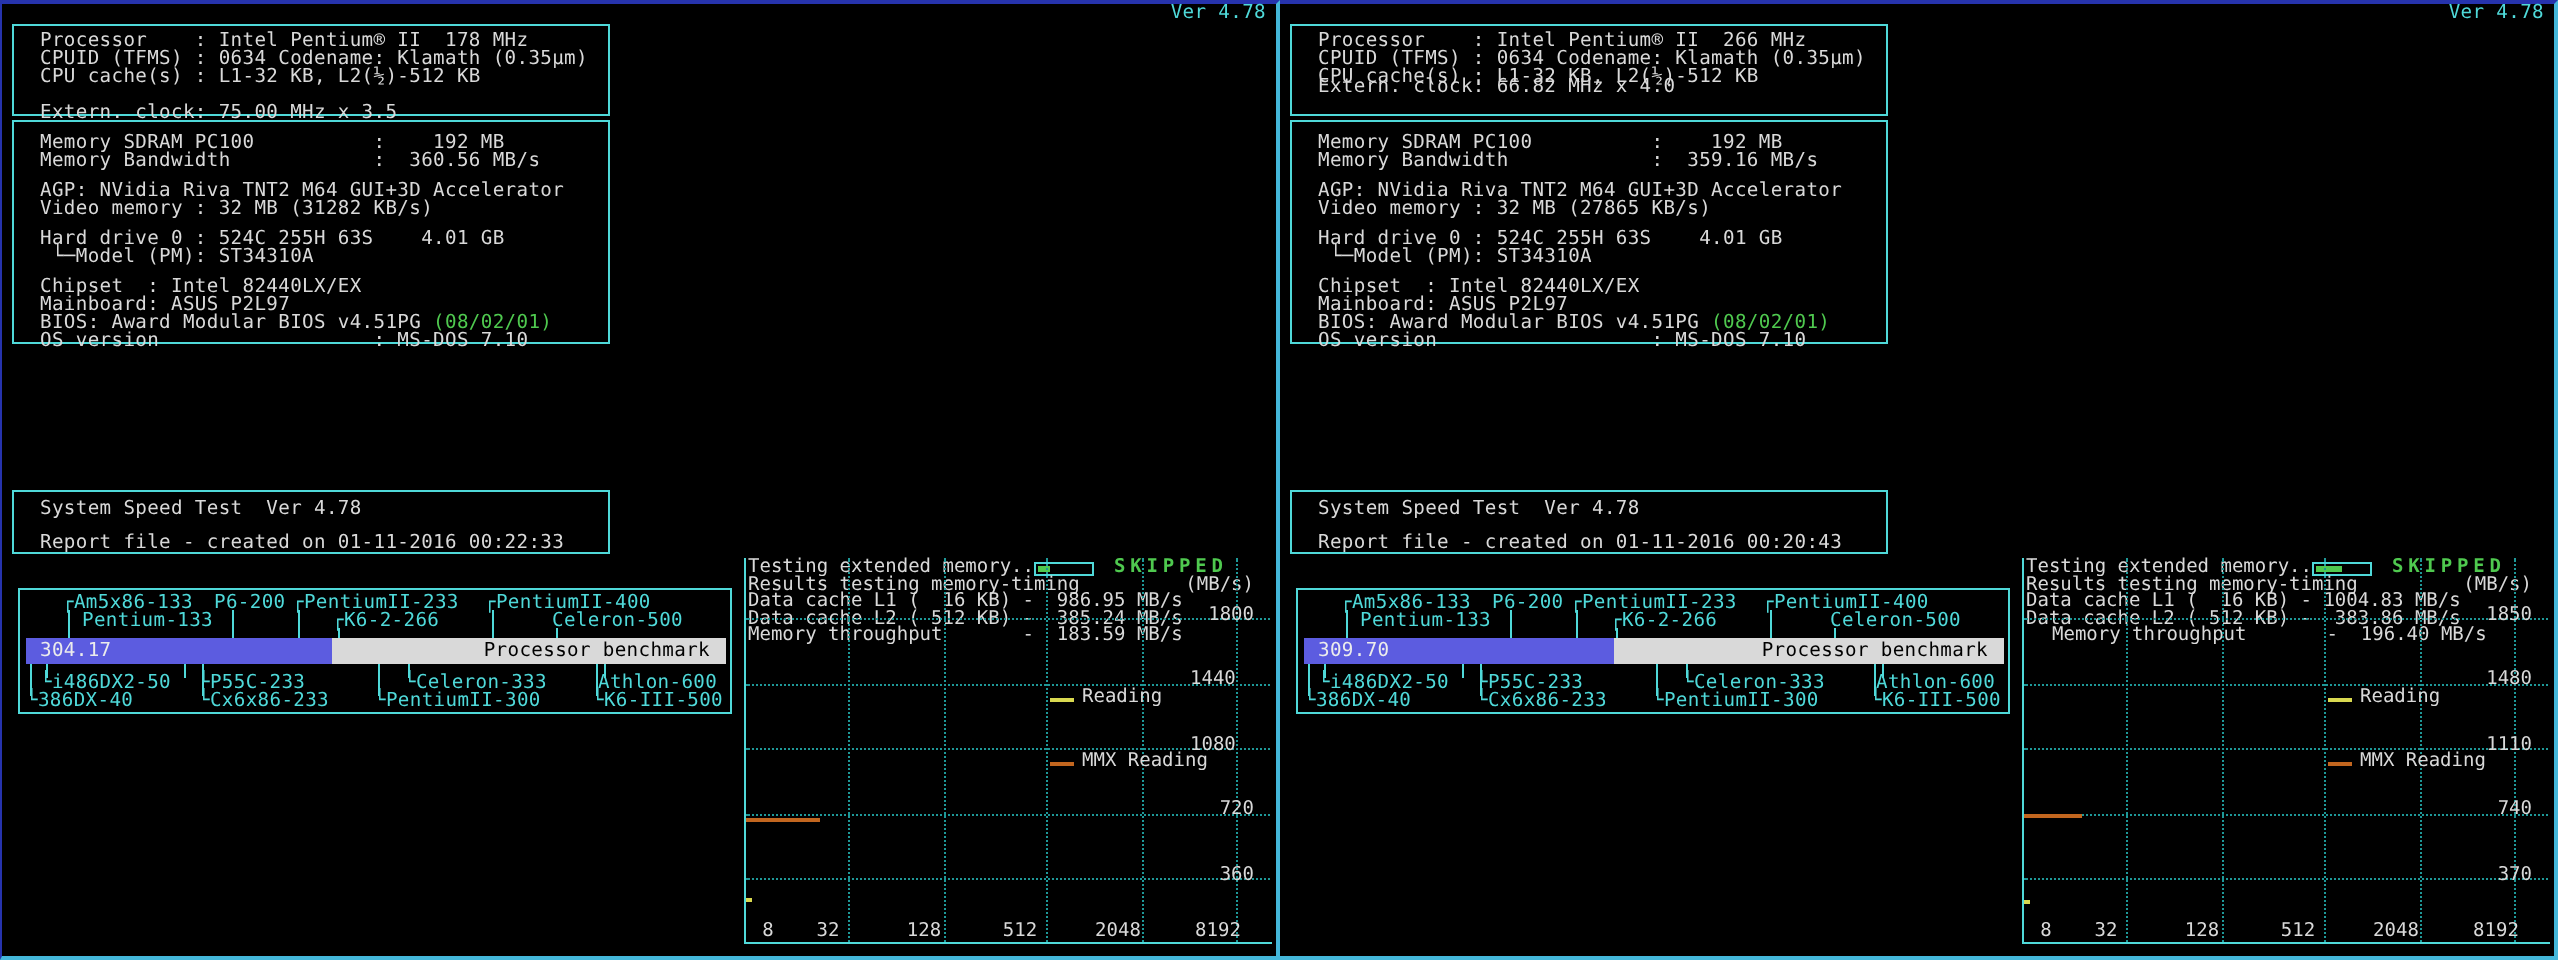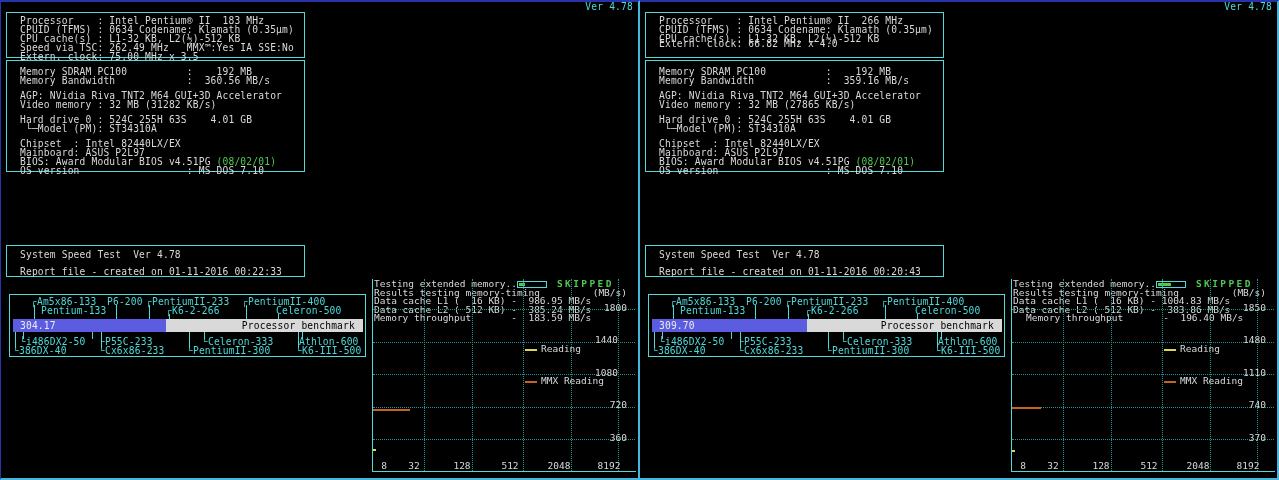--- a/index.html
+++ b/index.html
@@ -21,24 +21,23 @@
   .tick{position:absolute;width:1px;background:#4fd9d9;}
   .seg{position:absolute;height:2px;}
 </style>
 </head>
 <body>
 
 <div id="app">
   <div class="screen" id="screen-0" style="left:0;border-left:1px solid #2633ad;">
       <div class="t c" style="left: 570px; top: 0px; width: 62px; text-align: right;">Ver 4.78</div>
       <div class="box" style="left: 5px; top: 10px; width: 297px; height: 44px;">
-        <div class="t" style="left: 13px; top: 3px;">Processor    : Intel Pentium® II  183 MHz</div>
+        <div class="t" style="left: 13px; top: 3px;">Processor    : Intel Pentium® II  178 MHz</div>
         <div class="t" style="left: 13px; top: 12px;">CPUID (TFMS) : 0634 Codename: Klamath (0.35µm)</div>
         <div class="t" style="left: 13px; top: 21px;">CPU cache(s) : L1-32 KB, L2(½)-512 KB</div>
-        <div class="t" style="left: 13px; top: 30px;">Speed via TSC: 262.49 MHz   MMX™:Yes IA SSE:No</div>
         <div class="t" style="left: 13px; top: 39px;">Extern. clock: 75.00 MHz x 3.5</div>
       </div>
       <div class="box" style="left: 5px; top: 58px; width: 297px; height: 110px;">
         <div class="t" style="left: 13px; top: 6px;"><span>Memory SDRAM PC100          :    192 MB</span></div>
         <div class="t" style="left: 13px; top: 15px;"><span>Memory Bandwidth            :  360.56 MB/s</span></div>
         <div class="t" style="left: 13px; top: 30px;"><span>AGP: NVidia Riva TNT2 M64 GUI+3D Accelerator</span></div>
         <div class="t" style="left: 13px; top: 39px;"><span>Video memory : 32 MB (31282 KB/s)</span></div>
         <div class="t" style="left: 13px; top: 54px;"><span>Hard drive 0 : 524C 255H 63S    4.01 GB</span></div>
         <div class="t" style="left: 13px; top: 63px;"><span> └─Model (PM): ST34310A</span></div>
         <div class="t" style="left: 13px; top: 78px;"><span>Chipset  : Intel 82440LX/EX</span></div>

